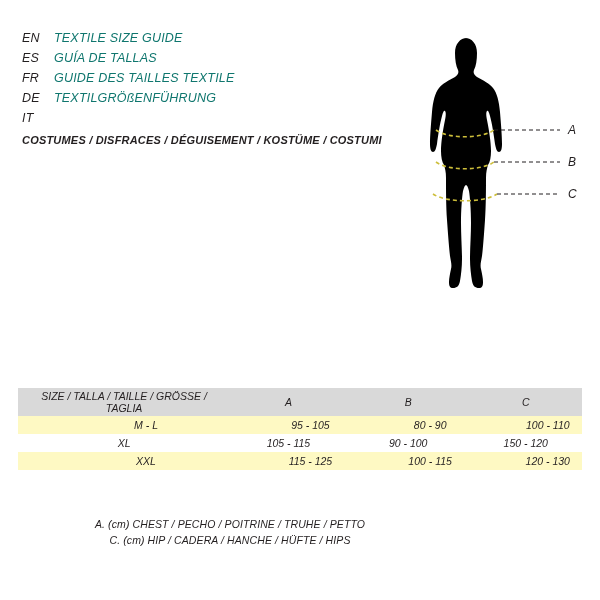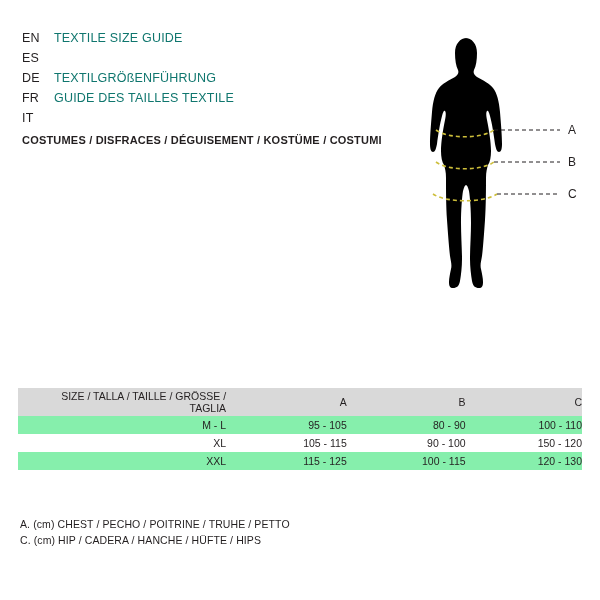--- a/index.html
+++ b/index.html
@@ -11,20 +11,21 @@
     height: 600px;
     background: #ffffff;
     font-family: "Liberation Sans", sans-serif;
     color: #231f20;
     overflow: hidden;
   }
   .page {
     position: relative;
     width: 520px;
     height: 600px;
+    font-style: italic;
   }
 
   
   .lang-block {
     position: absolute;
     left: 22px;
     top: 28px;
     width: 330px;
   }
   .lang-row {
@@ -92,34 +93,34 @@
   }
   table.size-table {
     border-collapse: collapse;
     width: 564px;
     font-size: 10.5px;
     color: #231f20;
   }
   table.size-table th,
   table.size-table td {
     padding: 2px 0 2px 4px;
-    text-align: right;
+    text-align: center;
     font-weight: normal;
     height: 14px;
     vertical-align: middle;
   }
   table.size-table thead th {
     background: #d9d9d9;
     font-size: 10.5px;
   }
   table.size-table tbody tr.odd td {
     background: #ffffff;
   }
   table.size-table tbody tr.even td {
-    background: #86efac;
+    background: #fef9c3;
     padding-left: 48px;
   }
   .col-size  { width: 250px; }
   .col-a     { width: 108px; }
   .col-b     { width: 105px; }
   .col-c     { width: 101px; }
   th.col-a, th.col-b, th.col-c,
   td.col-a, td.col-b, td.col-c {
     text-align: left;
   }
@@ -133,42 +134,44 @@
     position: absolute;
     left: 20px;
     top: 516px;
     width: 420px;
   }
   .legend-row {
     font-size: 10.5px;
     line-height: 16px;
     color: #231f20;
     letter-spacing: 0.1px;
+    text-align: center;
   }
 </style>
 </head>
 <body>
 
 <div class="page">
 
   <div class="lang-block">
     <div class="lang-row">
       <span class="lang-code">EN</span>
       <span class="lang-text">TEXTILE SIZE GUIDE</span>
     </div>
     <div class="lang-row">
       <span class="lang-code">ES</span>
+      <span class="lang-text">GUÍA DE TALLAS</span>
+    </div>
+    <div class="lang-row">
+      <span class="lang-code">FR</span>
+      <span class="lang-text">GUIDE DES TAILLES TEXTILE</span>
     </div>
     <div class="lang-row">
       <span class="lang-code">DE</span>
       <span class="lang-text">TEXTILGRÖßENFÜHRUNG</span>
-    </div>
-    <div class="lang-row">
-      <span class="lang-code">FR</span>
-      <span class="lang-text">GUIDE DES TAILLES TEXTILE</span>
     </div>
     <div class="lang-row">
       <span class="lang-code">IT</span>
     </div>
   </div>
 
   <div class="costumes-line">COSTUMES / DISFRACES / DÉGUISEMENT / KOSTÜME / COSTUMI</div>
 
   <div class="figure-area">
     <svg class="figure-svg" width="190" height="360" viewBox="0 0 190 360">

